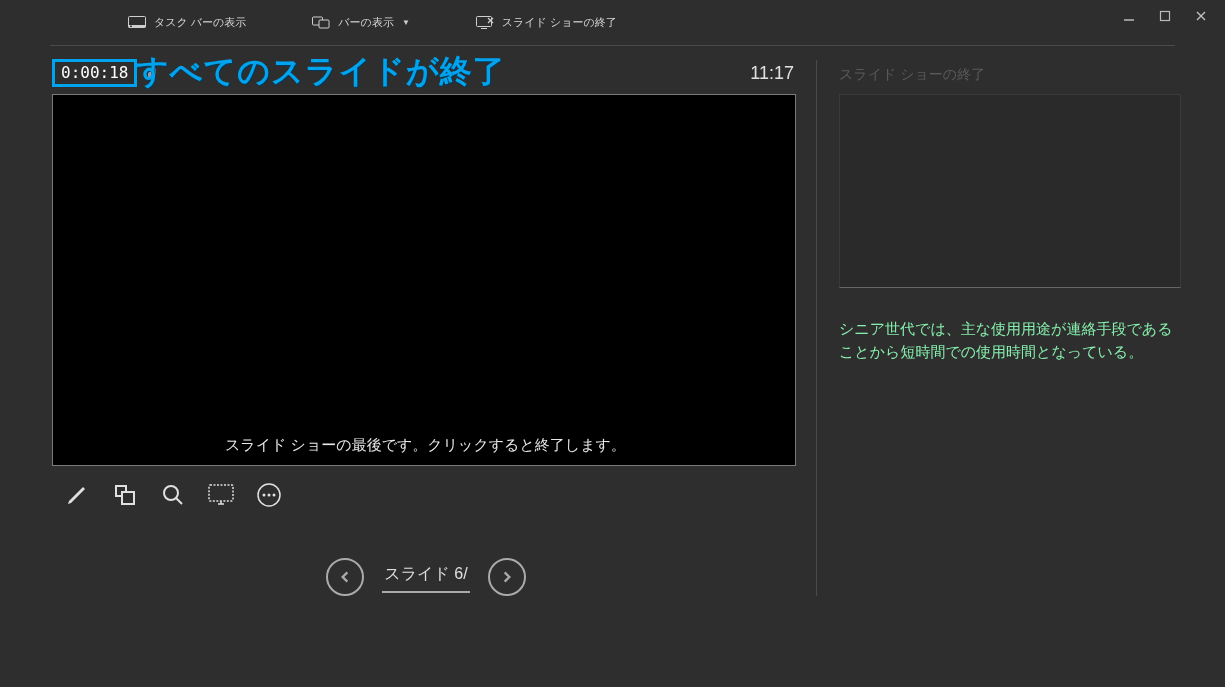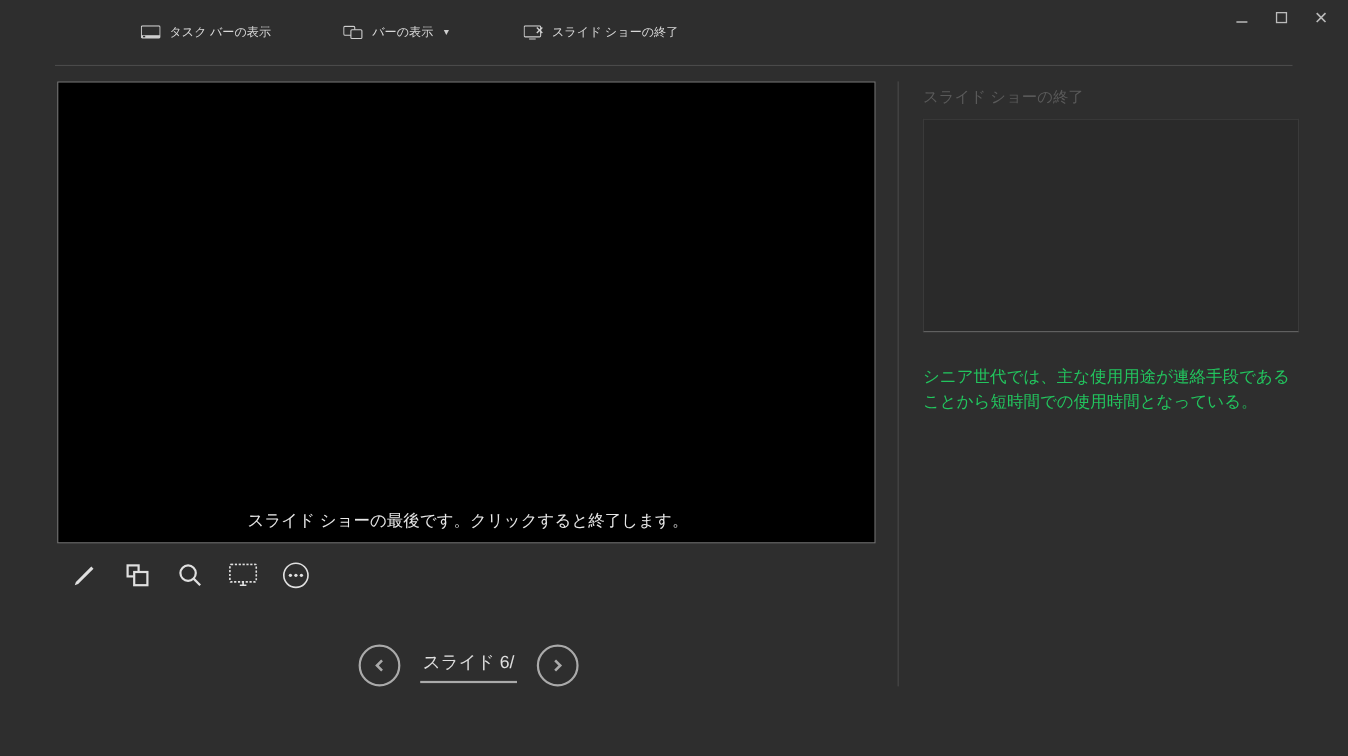--- a/index.html
+++ b/index.html
@@ -9,21 +9,21 @@
     background: #2e2e2e;
     font-family: "Meiryo", "Yu Gothic", sans-serif;
     color: #d0d0d0;
     overflow: hidden;
     position: relative;
   }
   
   .menu-bar {
     display: flex;
     align-items: center;
-    height: 60px;
+    height: 46px;
     padding: 0 8px 0 60px;
     border-bottom: 1px solid #4a4a4a;
     margin: 0 50px;
   }
   .menu-item {
     display: flex;
     align-items: center;
     gap: 8px;
     font-size: 11px;
     color: #d8d8d8;
@@ -77,21 +77,21 @@
     font-family: "Yu Gothic", "Meiryo", sans-serif;
   }
   .clock {
     margin-left: auto;
     font-size: 18px;
     color: #e0e0e0;
     padding-right: 6px;
   }
   .slide-frame {
     width: 744px;
-    height: 420px;
+    height: 372px;
     border: 1px solid #7a7a7a;
     background: #000000;
     position: relative;
   }
   .slide-end-text {
     position: absolute;
     left: 172px;
     bottom: 10px;
     font-size: 15px;
     color: #e8e8e8;
@@ -153,21 +153,21 @@
     width: 342px;
     height: 194px;
     background: #2a2a2a;
     border: 1px solid #3a3a3a;
     border-bottom: 1px solid #666666;
     margin-bottom: 30px;
   }
   .notes {
     font-size: 15px;
     line-height: 1.5;
-    color: #22c55e;
+    color: #86efac;
     max-width: 342px;
   }
 </style>
 </head>
 <body>
 
 <div class="window-controls">
   <div class="win-ctrl">
     <svg width="12" height="12" viewBox="0 0 12 12">
         <line x1="1" y1="10" x2="11" y2="10" stroke="#bbb" stroke-width="1.5"></line>
@@ -216,20 +216,31 @@
           <line x1="17" y1="2" x2="12" y2="7" stroke="#cfcfcf" stroke-width="1.3"></line>
         </svg>
     </span>
     <span>スライド ショーの終了</span>
   </div>
 </div>
 
 <div class="content">
 
   <div class="left-col">
+    <div class="timer-row">
+      <span class="timer-box">0:00:18</span>
+      <span class="pause-icon">
+        <svg width="10" height="12" viewBox="0 0 10 12">
+            <rect x="1" y="1" width="3" height="10" fill="#999"></rect>
+            <rect x="6" y="1" width="3" height="10" fill="#999"></rect>
+          </svg>
+      </span>
+      <span class="annotation">すべてのスライドが終了</span>
+      <span class="clock">11:17</span>
+    </div>
 
     <div class="slide-frame">
       <div class="slide-end-text">スライド ショーの最後です。クリックすると終了します。</div>
     </div>
 
     <div class="tool-row">
       <div class="tool-btn">
         <svg width="24" height="24" viewBox="0 0 24 24">
             <path d="M3 21 L6 20 L20 6 L18 4 L4 18 Z" fill="#e0e0e0"></path>
           </svg>

